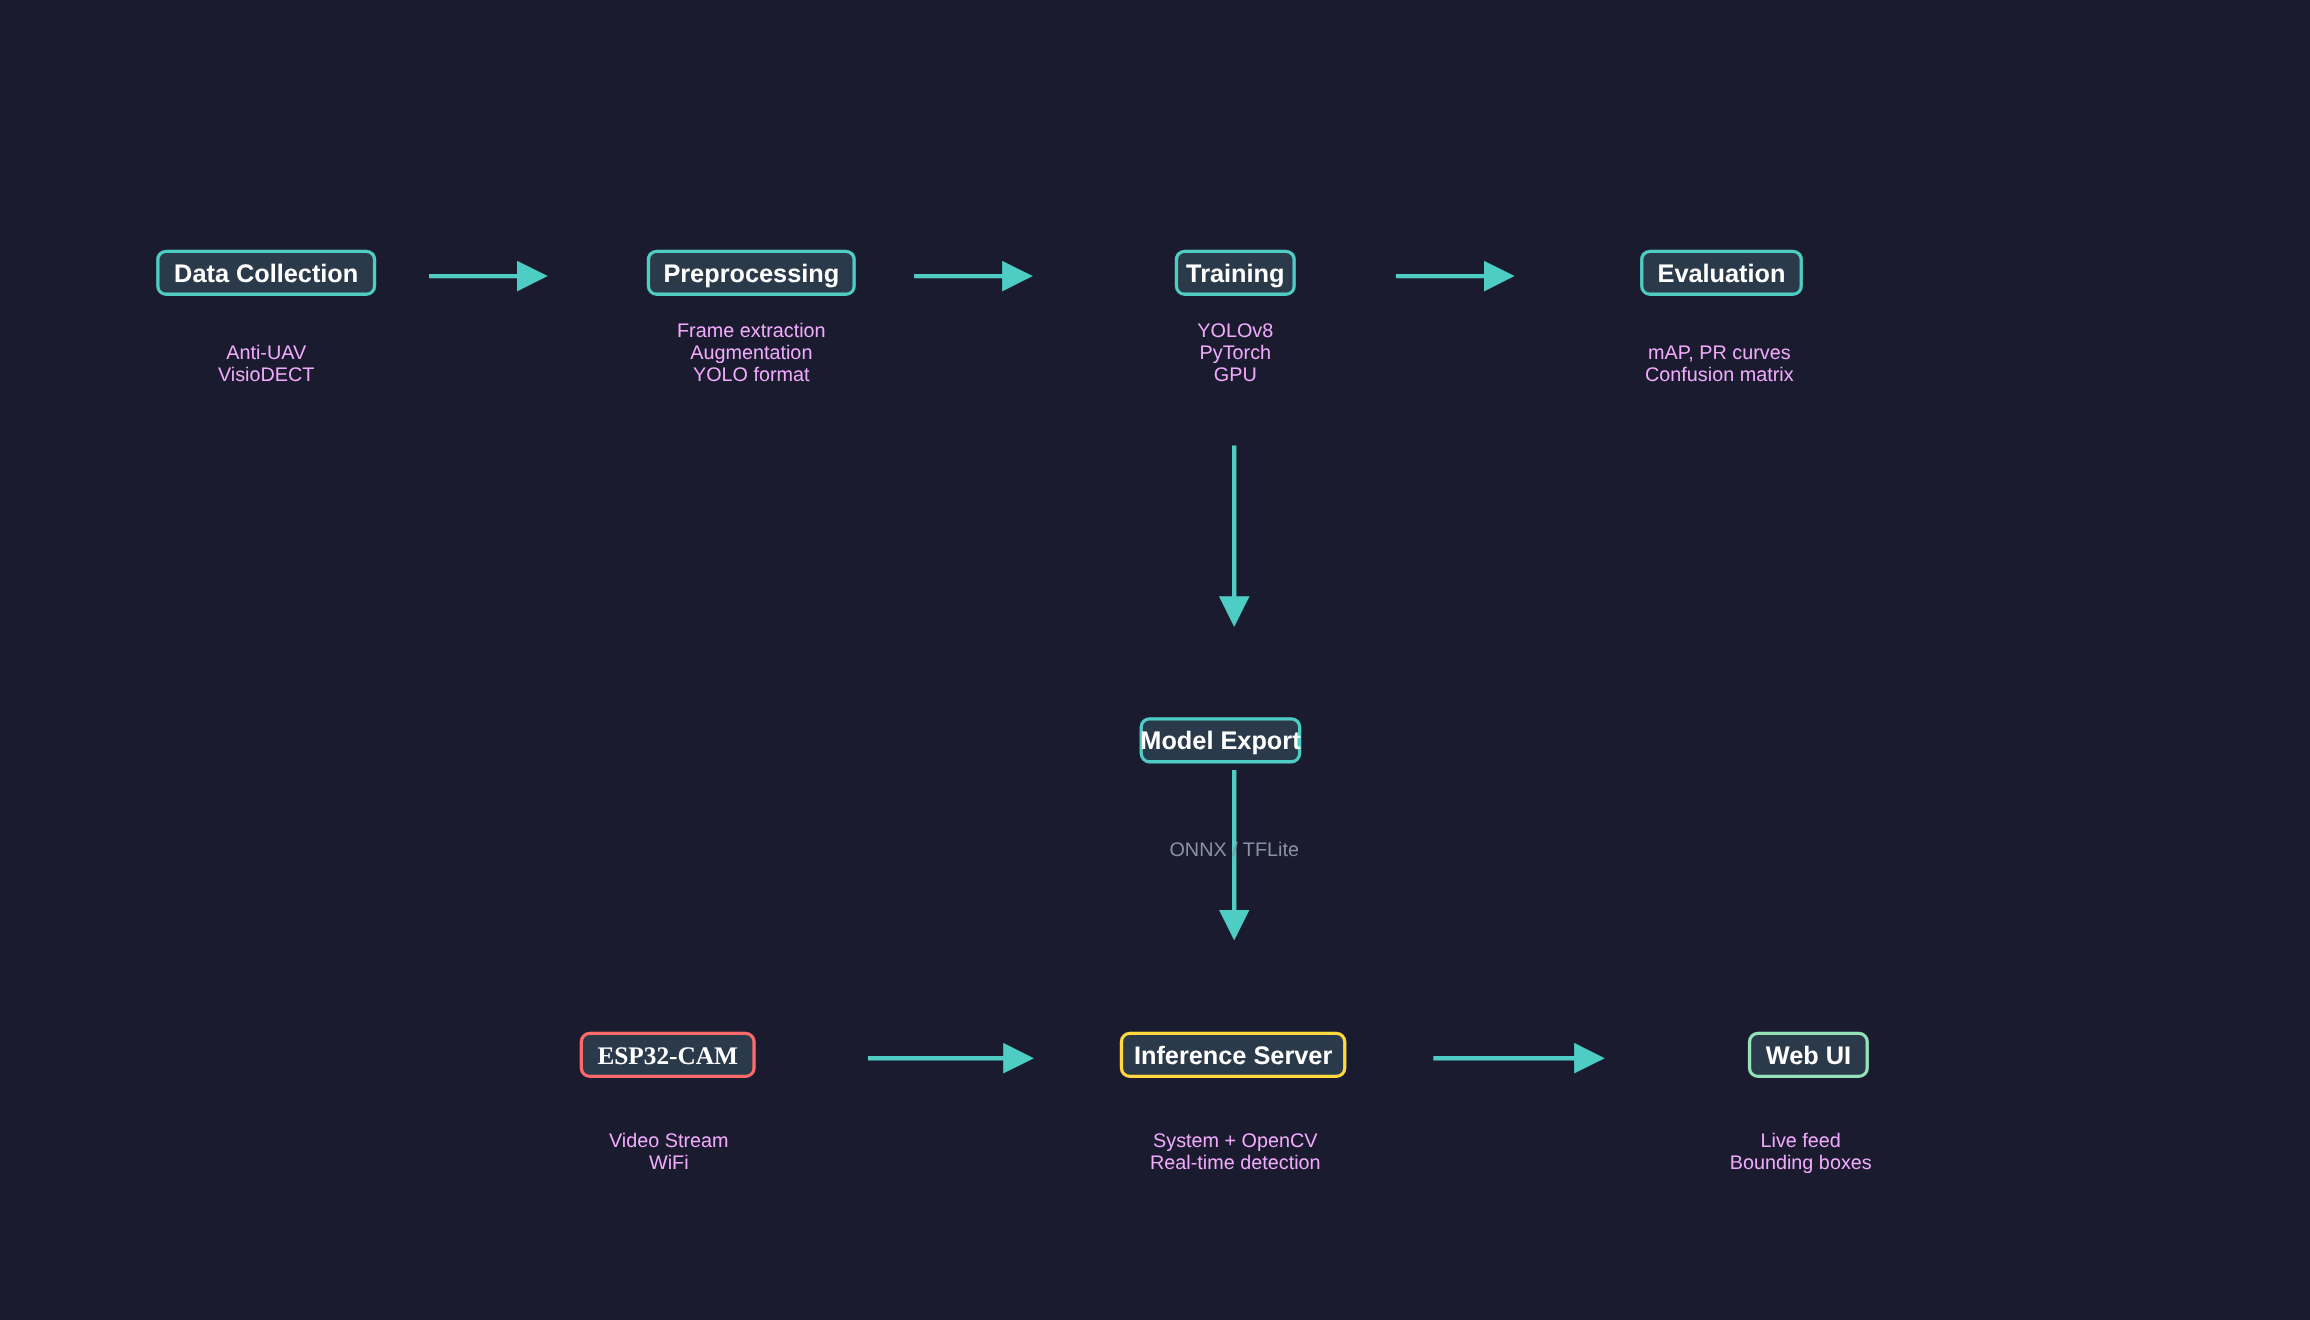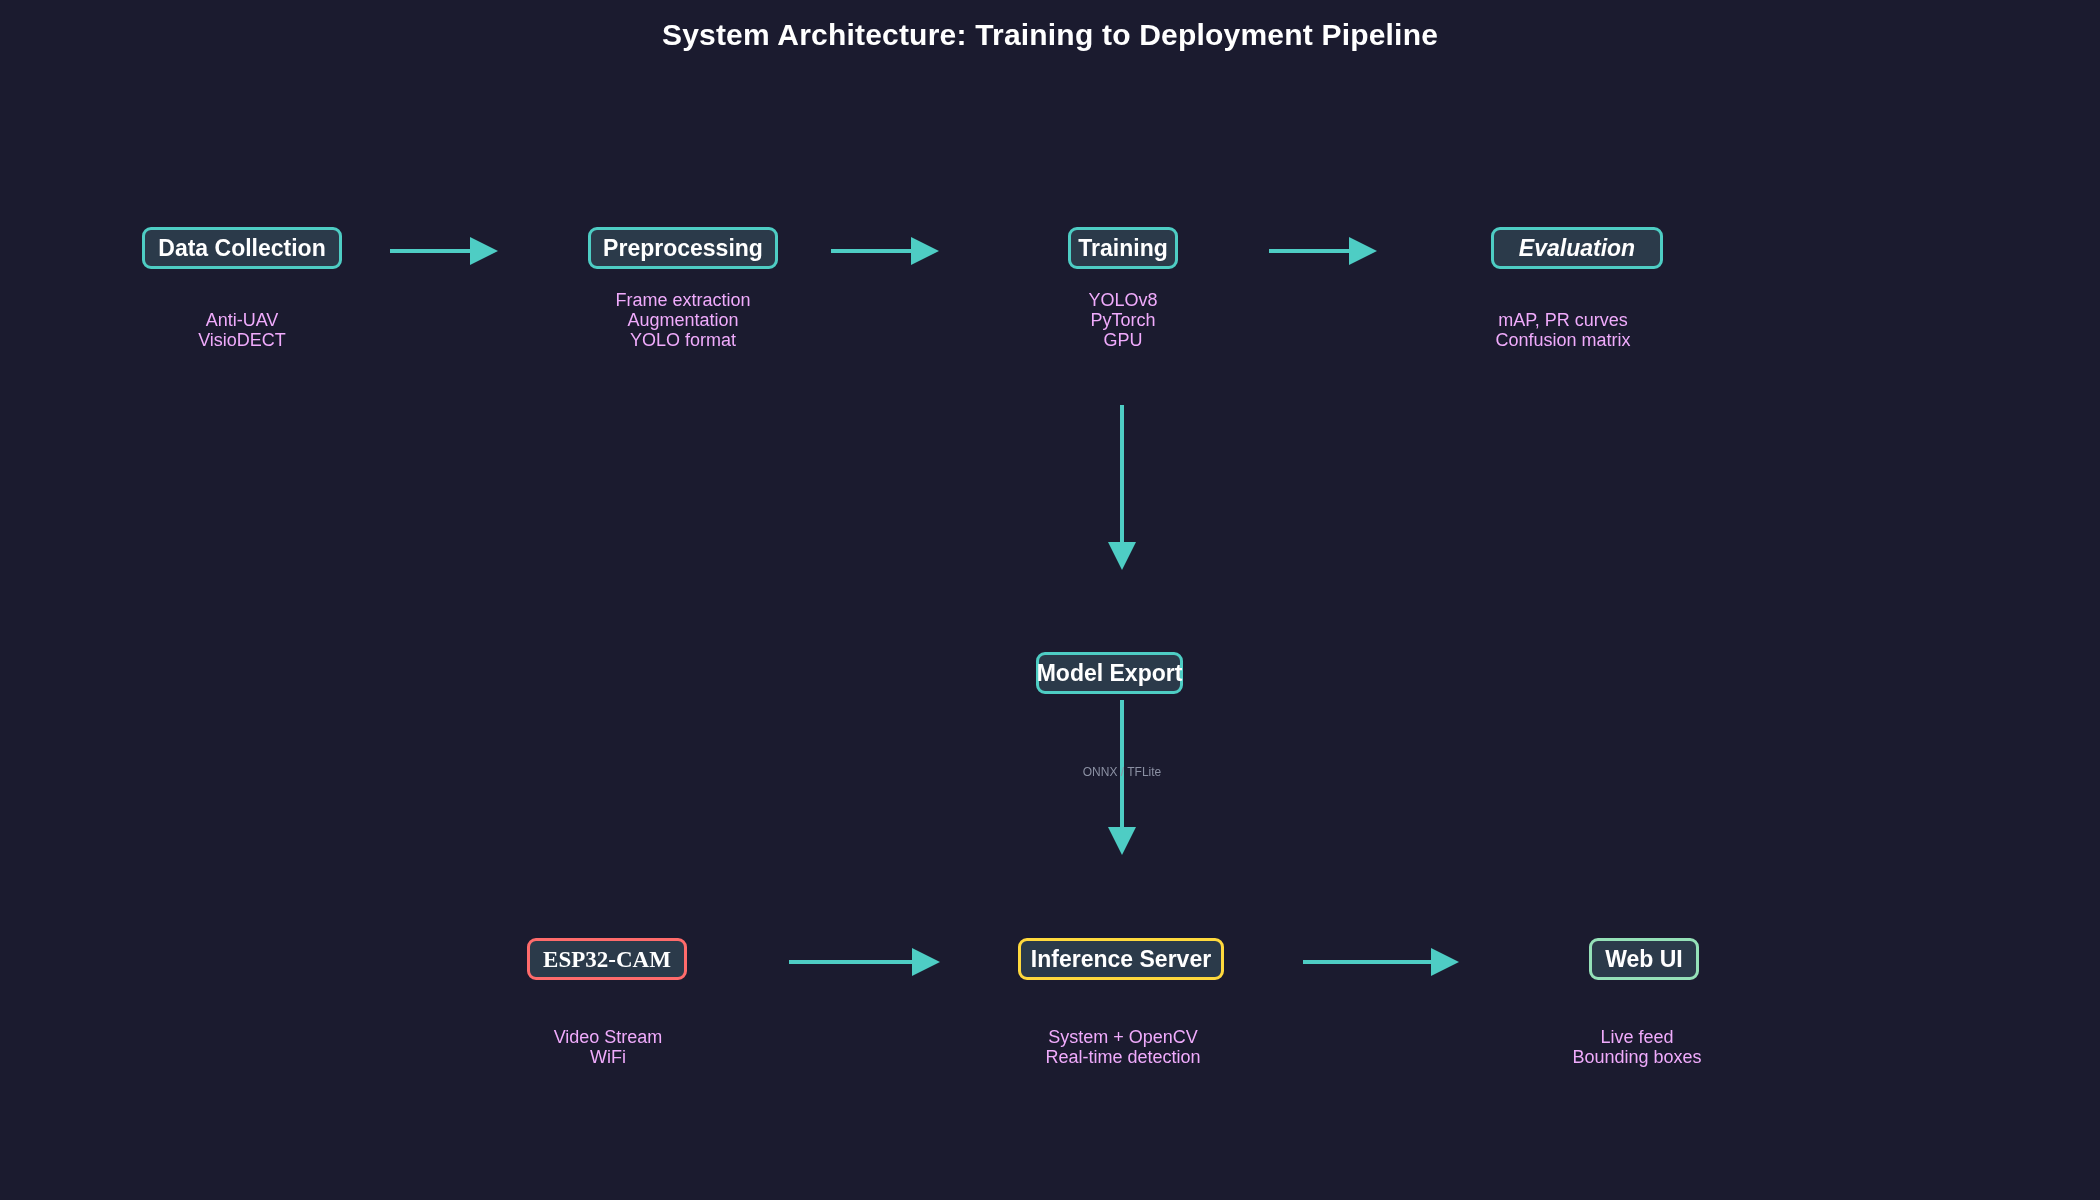--- a/index.html
+++ b/index.html
@@ -65,42 +65,41 @@
     line-height: 20px;
     text-align: center;
     white-space: pre;
     transform: translateX(-50%);
   }
 
   
   .edge-label {
     position: absolute;
     color: #8b90a3;
-    font-size: 12px;
+    font-size: 18px;
     line-height: 20px;
     text-align: center;
     white-space: nowrap;
     transform: translateX(-50%);
   }
 
   
   svg.arrows {
     position: absolute;
     inset: 0;
     width: 2100px;
     height: 1200px;
     pointer-events: none;
   }
 </style>
 </head>
 <body>
 
 <div id="canvas">
 
-  <div class="diagram-title">System Architecture: Training to Deployment Pipeline</div>
 
   <svg class="arrows" viewBox="0 0 2100 1200">
     <defs>
       <marker id="head-teal" markerWidth="7" markerHeight="7" refX="6" refY="3.5" orient="auto" markerUnits="strokeWidth">
         <path d="M0,0 L7,3.5 L0,7 Z" fill="#4ecdc4"></path>
       </marker>
     </defs>
 
     <line x1="390" y1="251" x2="494" y2="251" stroke="#4ecdc4" stroke-width="4" marker-end="url(#head-teal)"></line>
 
@@ -130,21 +129,21 @@
 Augmentation
 YOLO format</div>
 
   <div class="node teal" style="left:1068px; top:227px; width:110px;">
     <span>Training</span>
   </div>
   <div class="subtitle" style="left:1123px; top:290px;">YOLOv8
 PyTorch
 GPU</div>
 
-  <div class="node teal" style="left:1491px; top:227px; width:172px;font-style:italic;">
+  <div class="node teal" style="left:1491px; top:227px; width:148px;">
     <span>Evaluation</span>
   </div>
   <div class="subtitle" style="left:1563px; top:310px;">mAP, PR curves
 Confusion matrix</div>
 
   <div class="node teal" style="left:1036px; top:652px; width:147px;">
     <span>Model Export</span>
   </div>
 
   <div class="edge-label" style="left:1122px; top:762px;">ONNX / TFLite</div>

